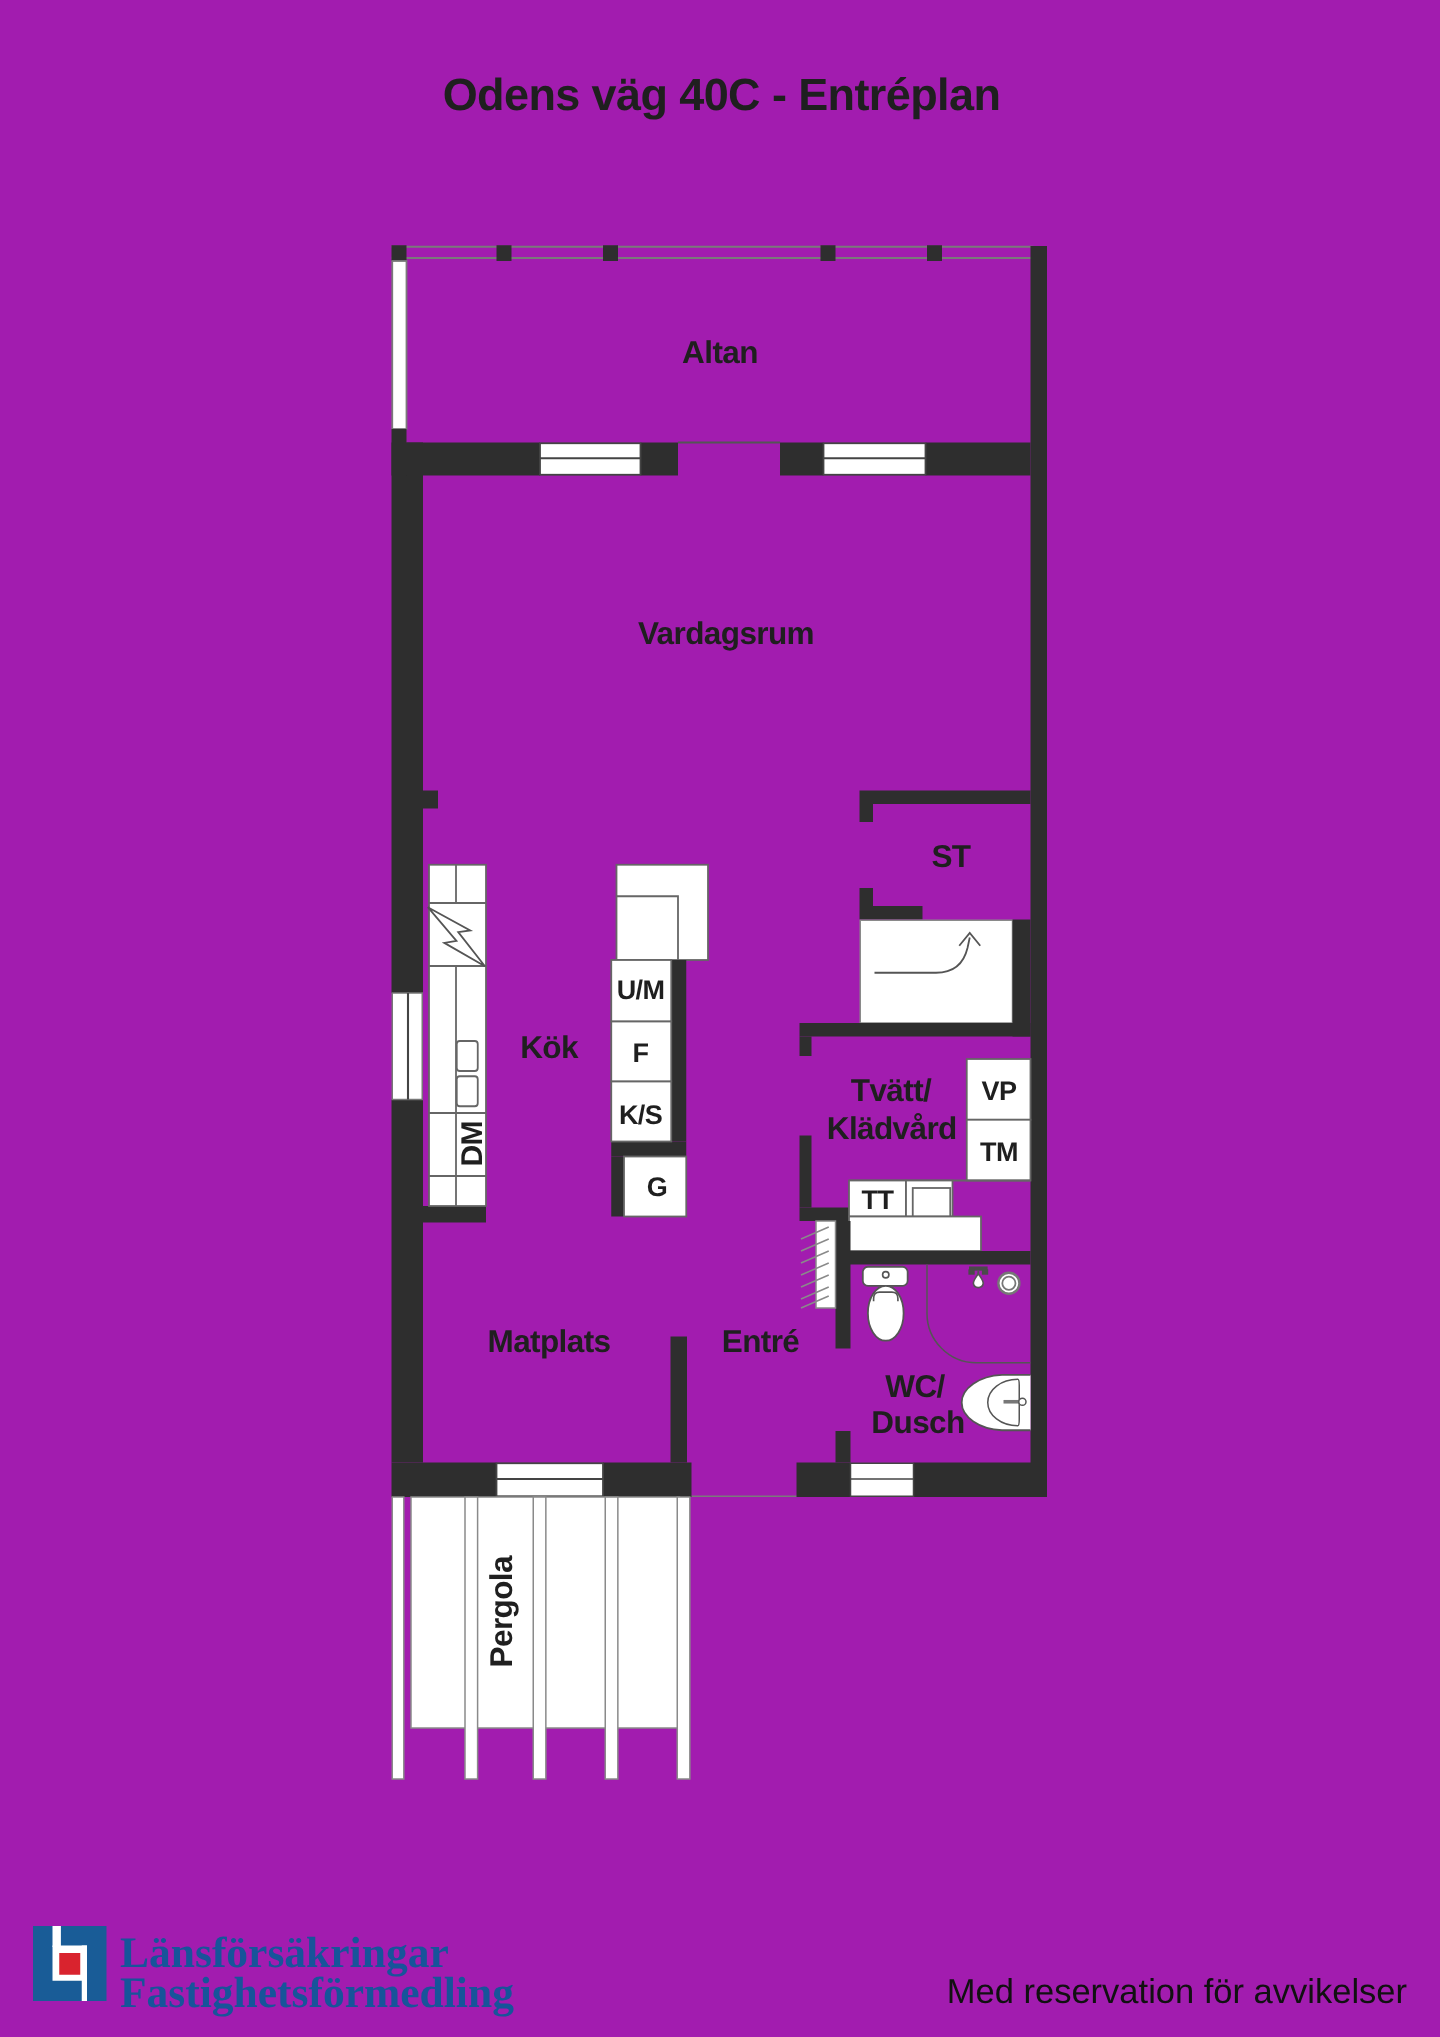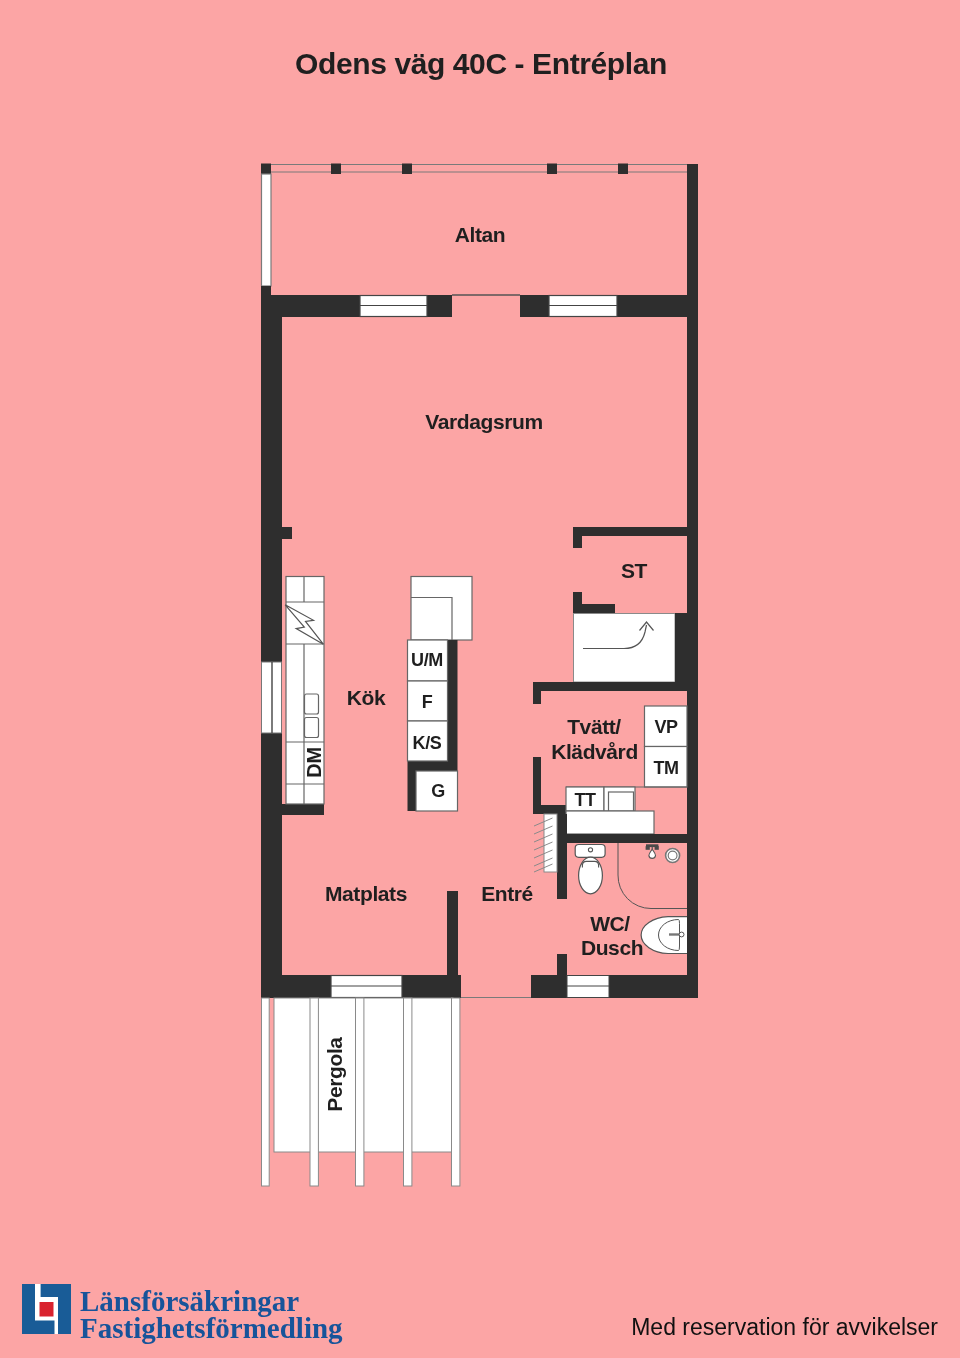--- a/index.html
+++ b/index.html
@@ -1,16 +1,16 @@
 <!DOCTYPE html>
 <html><head>
 <meta charset="utf-8">
 <style>
   html,body{margin:0;padding:0;background:#ffffff;}
-  #page{width:960px;height:1358px;position:relative;background:#fca5a5;overflow:hidden;}
+  #page{width:960px;height:1358px;position:relative;background:#a21caf;overflow:hidden;}
   svg{display:block;}
   .lbl{font-family:"Liberation Sans",sans-serif;font-weight:bold;fill:#1f1f1f;letter-spacing:-0.4px;}
 </style>
 </head>
 <body>
 <div id="page">
 <svg width="960" height="1358" viewBox="0 0 960 1358">
 
 <text x="481" y="73.5" text-anchor="middle" class="lbl" font-size="30">Odens väg 40C - Entréplan</text>
 

